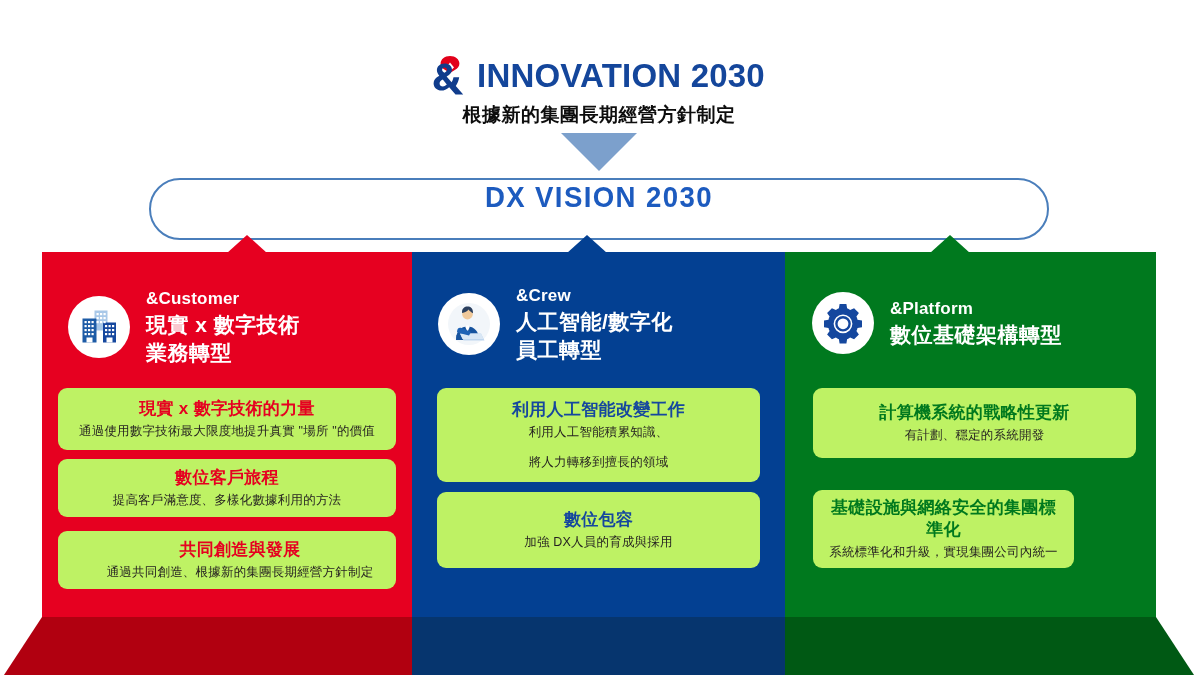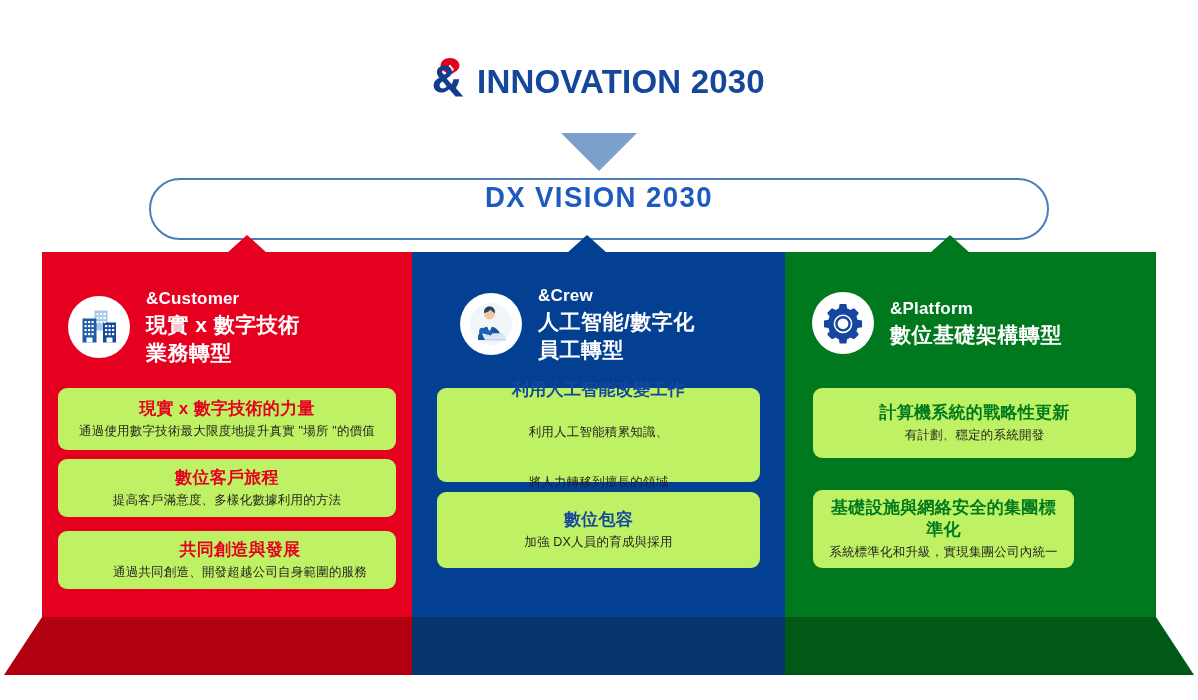--- a/index.html
+++ b/index.html
@@ -16,21 +16,21 @@
   
   .header {
     position: absolute;
     top: 52px;
     left: 0;
     width: 1198px;
     text-align: center;
   }
   .brand-row {
     display: flex;
-    align-items: flex-end;
+    align-items: center;
     justify-content: center;
     gap: 10px;
     height: 46px;
   }
   .amp-logo {
     width: 34px;
     height: 42px;
     flex: 0 0 auto;
     display: block;
   }
@@ -190,38 +190,39 @@
     letter-spacing: 0.2px;
   }
   .t-red   { color: #E60020; }
   .t-blue  { color: #15479E; }
   .t-green { color: #00791E; }
 
   .card-red-1 { left: 58px; top: 388px; width: 338px; height: 62px; }
   .card-red-2 { left: 58px; top: 459px; width: 338px; height: 58px; }
   .card-red-3 { left: 58px; top: 531px; width: 338px; height: 58px; padding-left: 36px; }
 
-  .card-blue-1 { left: 437px; top: 388px; width: 323px; height: 94px; gap: 20px; }
+  .card-blue-1 { left: 437px; top: 388px; width: 323px; height: 94px; }
   .card-blue-2 { left: 437px; top: 492px; width: 323px; height: 76px; }
 
   .card-green-1 { left: 813px; top: 388px; width: 323px; height: 70px; }
   .card-green-2 { left: 813px; top: 490px; width: 261px; height: 78px; }
 </style>
 </head>
 <body>
 
 <div class="header">
   <div class="brand-row">
     <svg class="amp-logo" viewBox="0 0 34 42">
       <path d="M17 2 C11.5 2 7.6 5.4 7.6 9.6 C7.6 12.4 9.3 14.4 12.2 16.1 L17 19 L21.8 16.1 C24.7 14.4 26.4 12.4 26.4 9.6 C26.4 5.4 22.5 2 17 2 Z" fill="#E2001A"></path>
       <path d="M17 8.5 L13 13.5 L17 17 L21 13.5 Z" fill="#ffffff"></path>
       <path d="M22.5 40.5 L16.2 33.2 C13.4 35.6 11.0 36.6 8.6 36.6 C3.9 36.6 0.6 33.5 0.6 29.3 C0.6 25.9 2.6 23.5 6.3 21.7 C4.6 19.6 3.9 18.0 3.9 16.0 C3.9 12.2 7.1 9.4 11.6 9.4 C16.0 9.4 19.0 12.0 19.0 15.6 C19.0 18.5 17.2 20.7 13.6 22.5 L18.6 28.3 C19.5 26.8 20.1 25.1 20.5 23.2 L26.2 23.2 C25.6 26.6 24.5 29.5 22.8 31.9 L30.2 40.5 Z M9.8 25.5 C7.6 26.6 6.6 27.8 6.6 29.4 C6.6 31.2 8.0 32.5 9.9 32.5 C11.2 32.5 12.4 31.9 13.8 30.6 Z M11.5 18.8 C13.2 17.8 13.9 16.9 13.9 15.7 C13.9 14.4 12.9 13.4 11.5 13.4 C10.1 13.4 9.1 14.4 9.1 15.7 C9.1 16.7 9.7 17.7 11.5 18.8 Z" fill="#103C8C"></path>
     </svg>
     <div class="brand-title">INNOVATION 2030</div>
   </div>
+  <div class="brand-sub">根據新的集團長期經營方針制定</div>
 </div>
 
 <svg class="down-arrow" viewBox="0 0 76 38">
   <polygon points="0,0 76,0 38,38" fill="#7CA0CC"></polygon>
 </svg>
 
 <div class="vision-pill">
   <span class="vision-text">DX VISION 2030</span>
 </div>
 
@@ -297,21 +298,21 @@
       </g>
     </svg>
   </div>
   <div class="head-texts">
     <div class="head-en">&amp;Customer</div>
     <div class="head-cn">現實 x 數字技術</div>
     <div class="head-cn">業務轉型</div>
   </div>
 </div>
 
-<div class="panel-head" style="left:460px; top:285px;">
+<div class="panel-head" style="left:438px; top:285px;">
   <div class="icon-circle">
     <svg width="44" height="44" viewBox="0 0 44 44">
       <circle cx="22" cy="22" r="21" fill="#F2F6FA"></circle>
       <circle cx="20.5" cy="12" r="5.4" fill="#F0C99A"></circle>
       <path d="M15 10.2 C15 6.4 17.6 4.6 20.5 4.6 C23.6 4.6 26 6.6 26 10.4 L26 11.2 C24.2 10.4 22.6 9.2 21.6 7.6 C20.4 9.6 17.8 10.6 15 11.1 Z" fill="#2A3F5E"></path>
       <path d="M9 38 C9 29 14 24.5 20.5 24.5 C27 24.5 32 29 32 38 Z" fill="#16539E"></path>
       <path d="M18.2 24.8 L20.5 30 L22.8 24.8 L21.6 23.6 L19.4 23.6 Z" fill="#ffffff"></path>
       <path d="M9.5 33 L17 33 L17 38 L9.5 38 Z" fill="#16539E"></path>
       <path d="M13 31.5 L34 31.5 L37.5 38.5 L16.5 38.5 Z" fill="#BFD6EE"></path>
       <path d="M13 31.5 L34 31.5 L36.5 37 L15.5 37 Z" fill="#D9E7F5"></path>
@@ -343,21 +344,21 @@
 <div class="card card-red-1">
   <div class="card-title t-red">現實 x 數字技術的力量</div>
   <div class="card-desc">通過使用數字技術最大限度地提升真實 "場所 "的價值</div>
 </div>
 <div class="card card-red-2">
   <div class="card-title t-red">數位客戶旅程</div>
   <div class="card-desc">提高客戶滿意度、多樣化數據利用的方法</div>
 </div>
 <div class="card card-red-3">
   <div class="card-title t-red">共同創造與發展</div>
-  <div class="card-desc">通過共同創造、開發超越公司自身範圍的服務</div>
+  <div class="card-desc">通過共同創造、根據新的集團長期經營方針制定</div>
 </div>
 
 <div class="card card-blue-1">
   <div class="card-title t-blue">利用人工智能改變工作</div>
   <div class="card-desc">利用人工智能積累知識、</div>
   <div class="card-desc" style="margin-top:12px">將人力轉移到擅長的領域</div>
 </div>
 <div class="card card-blue-2">
   <div class="card-title t-blue">數位包容</div>
   <div class="card-desc">加強 DX人員的育成與採用</div>

